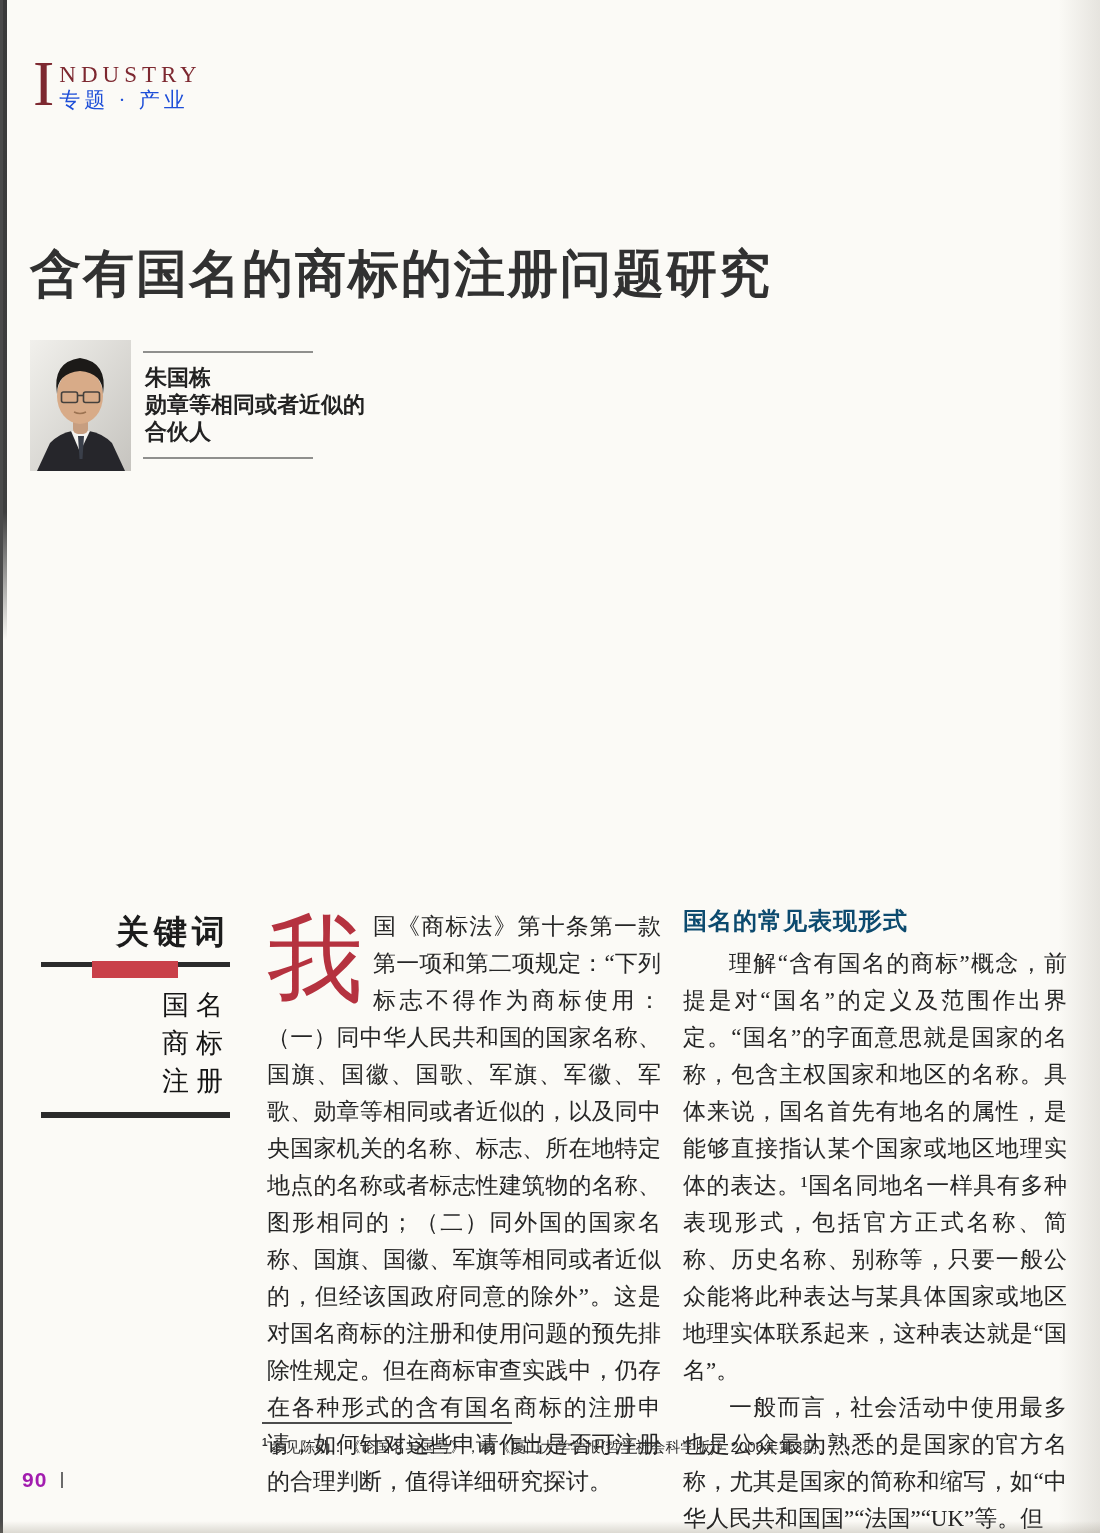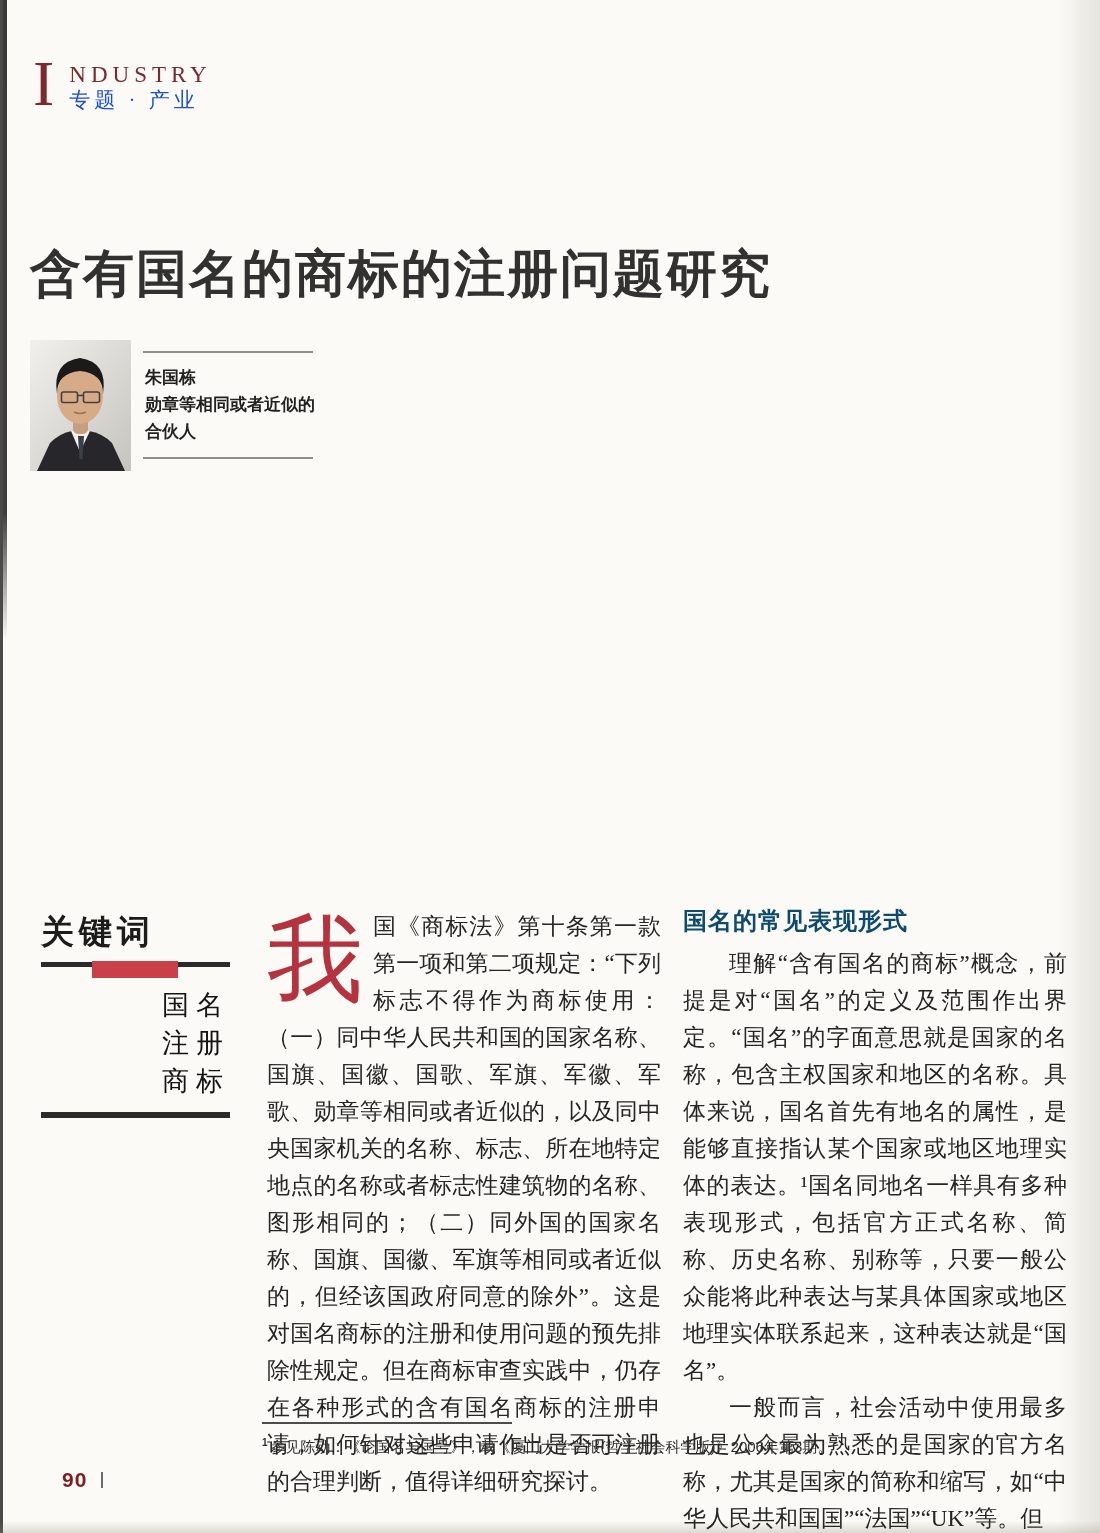--- a/index.html
+++ b/index.html
@@ -19,40 +19,40 @@
   }
   
   .edge-left-wide{position:absolute;left:0;top:0;width:7px;height:640px;background:linear-gradient(to bottom,#3a3a3a 0%,#3e3e3e 80%,rgba(62,62,62,0) 100%);}
   .edge-left-thin{position:absolute;left:0;top:0;width:3px;height:100%;background:#4a4a4a;}
   .edge-right{position:absolute;right:0;top:0;width:42px;height:100%;background:linear-gradient(to right,rgba(120,112,100,0),rgba(120,112,100,0.16));}
   .edge-bottom{position:absolute;left:0;bottom:0;width:100%;height:12px;background:linear-gradient(to bottom,rgba(140,132,115,0),rgba(140,132,115,0.28));}
 
   
   .header{position:absolute;left:33px;top:55px;display:flex;align-items:flex-start;}
   .header-initial{font-size:64px;line-height:0.92;color:var(--brand-maroon);font-family:"Liberation Serif",serif;}
-  .header-text{margin-left:15px;padding-top:8px;}
+  .header-text{margin-left:5px;padding-top:8px;}
   .header-magazine{font-size:23px;letter-spacing:5px;color:var(--brand-maroon);font-family:"Liberation Serif",serif;line-height:1;}
   .header-section{font-size:21px;letter-spacing:4px;color:#1d4ed8;margin-top:4px;line-height:1;}
 
   
   .title{
     position:absolute;left:30px;top:216px;width:1000px;
     font-family:Liberation Mono, monospace;
     font-weight:800;font-size:51px;letter-spacing:2px;color:#313131;line-height:1.1;
   }
 
   
   .photo{position:absolute;left:30px;top:340px;width:101px;height:131px;display:block;}
   .author-info{position:absolute;left:143px;top:351px;width:170px;font-family:"Liberation Sans","DejaVu Sans",sans-serif;}
   .author-rule{height:0;border-top:2px solid #8f8f8d;}
   .author-lines{padding:11px 0 12px 2px;}
-  .author-line{display:block;font-size:17px;line-height:27px;font-weight:700;color:#222;white-space:nowrap;}
+  .author-line{display:block;font-size:22px;line-height:27px;font-weight:700;color:#222;white-space:nowrap;}
 
   
-  .kw-title{position:absolute;left:41px;top:910px;width:189px;text-align:left;
+  .kw-title{position:absolute;left:41px;top:910px;width:189px;text-align:right;
     font-size:33px;font-weight:700;letter-spacing:5px;color:#1c1c1c;font-family:"Liberation Serif",serif;}
   .kw-bar1{position:absolute;left:41px;top:962px;width:189px;height:5px;background:var(--rule-dark);}
   .kw-red{position:absolute;left:92px;top:961px;width:86px;height:17px;background:var(--keyword-red);}
   .kw-list{position:absolute;left:41px;top:986px;width:189px;text-align:right;}
   .kw-item{display:block;font-size:27px;letter-spacing:7px;line-height:38px;color:#141414;text-indent:7px;}
   .kw-bar2{position:absolute;left:41px;top:1112px;width:189px;height:6px;background:var(--rule-dark);}
 
   
   .col{position:absolute;font-size:23px;line-height:37px;text-align:justify;color:var(--text);}
   .col-left{left:267px;top:908px;width:394px;}
@@ -70,21 +70,21 @@
 
   
   .footnote-rule{position:absolute;left:262px;top:1422px;width:250px;height:0;border-top:2px solid #4c4c4c;}
   .footnote{position:absolute;left:262px;top:1432px;width:790px;
     font-family:"Liberation Sans","DejaVu Sans",sans-serif;font-size:15px;line-height:22px;color:#2e2e2e;}
   .fn-sup{font-size:10px;vertical-align:super;margin-right:3px;font-weight:700;}
 
   
   .folio{position:absolute;left:22px;top:1468px;display:flex;align-items:center;
     font-family:"Liberation Sans","DejaVu Sans",sans-serif;}
-  .folio-num{font-size:21px;font-weight:700;color:#7f1d1d;letter-spacing:1px;margin-left:40px;}
+  .folio-num{font-size:21px;font-weight:700;color:#a21caf;letter-spacing:1px;}
   .folio-bar{display:inline-block;width:2px;height:16px;background:#6a6a6a;margin-left:14px;}
 </style>
 </head>
 <body>
 
 <div class="page">
 
   <div class="edge-left-wide"></div>
   <div class="edge-left-thin"></div>
   <div class="edge-right"></div>
@@ -128,22 +128,22 @@
       <span class="author-line">合伙人</span>
     </div>
     <div class="author-rule"></div>
   </div>
 
   <div class="kw-title">关键词</div>
   <div class="kw-bar1"></div>
   <div class="kw-red"></div>
   <div class="kw-list">
     <span class="kw-item">国名</span>
+    <span class="kw-item">商标</span>
     <span class="kw-item">注册</span>
-    <span class="kw-item">商标</span>
   </div>
   <div class="kw-bar2"></div>
 
   <div class="col col-left">
     <p>
       <span class="dropcap">我</span><span>国《商标法》第十条第一款第一项和第二项规定：“下列标志不得作为商标使用：（一）同中华人民共和国的国家名称、国旗、国徽、国歌、军旗、军徽、军歌、勋章等相同或者近似的，以及同中央国家机关的名称、标志、所在地特定地点的名称或者标志性建筑物的名称、图形相同的；（二）同外国的国家名称、国旗、国徽、军旗等相同或者近似的，但经该国政府同意的除外”。这是对国名商标的注册和使用问题的预先排除性规定。但在商标审查实践中，仍存在各种形式的含有国名商标的注册申请，如何针对这些申请作出是否可注册的合理判断，值得详细研究探讨。</span>
     </p>
   </div>
 
   <div class="col col-right">

